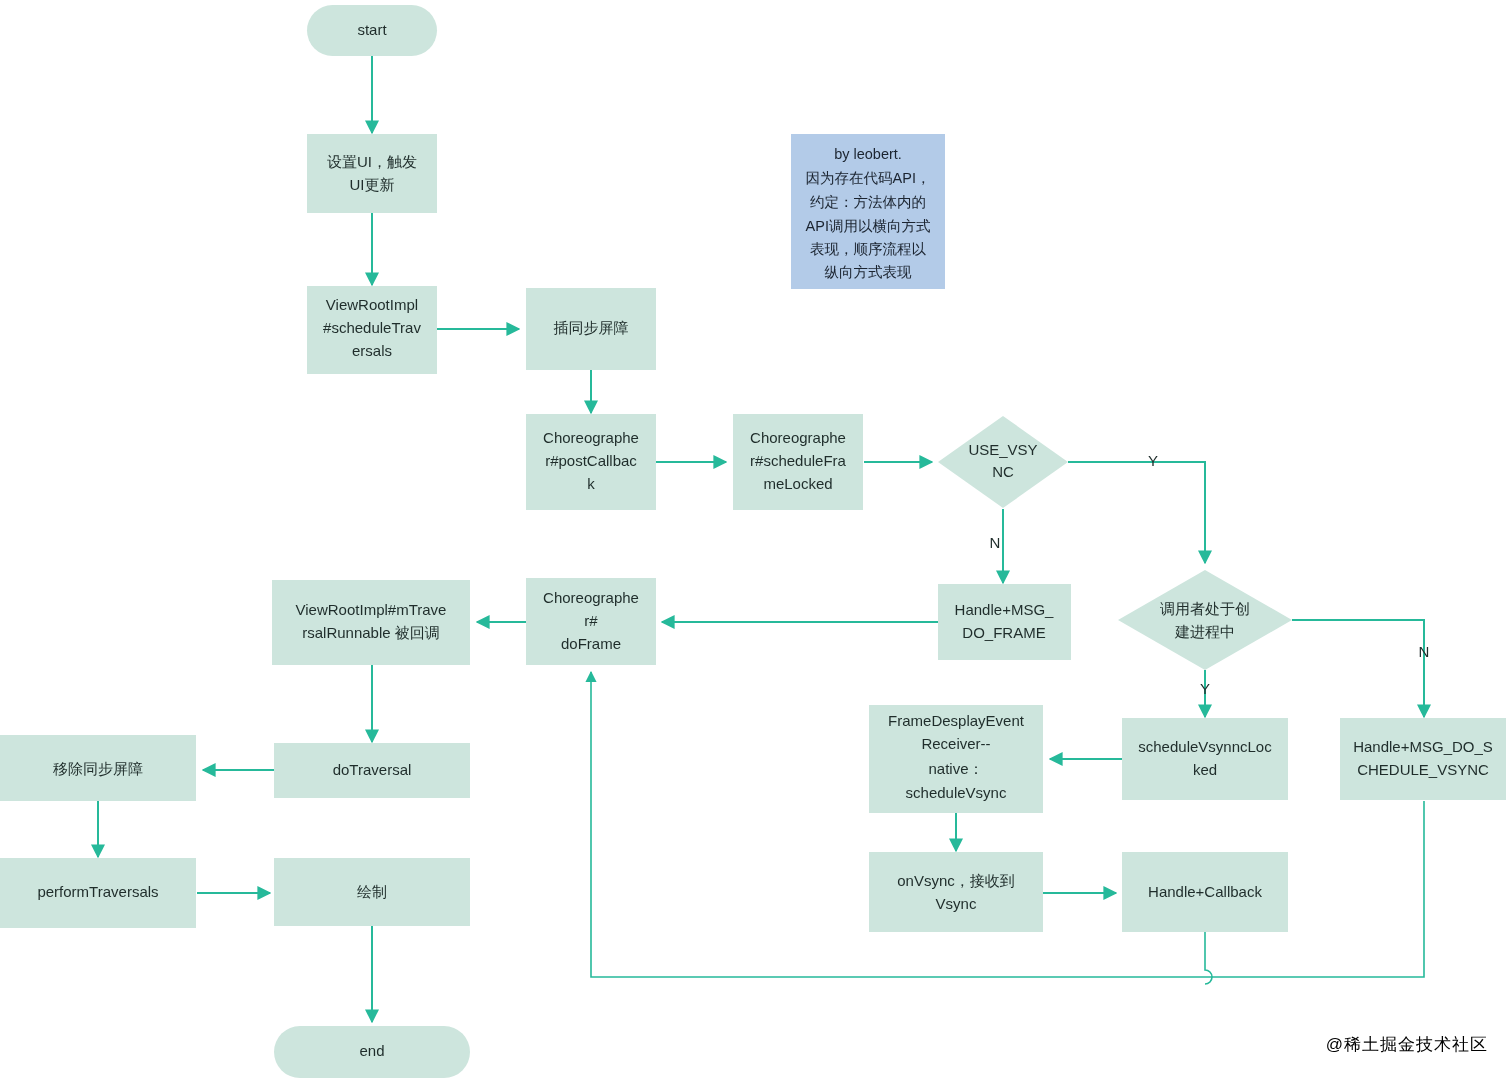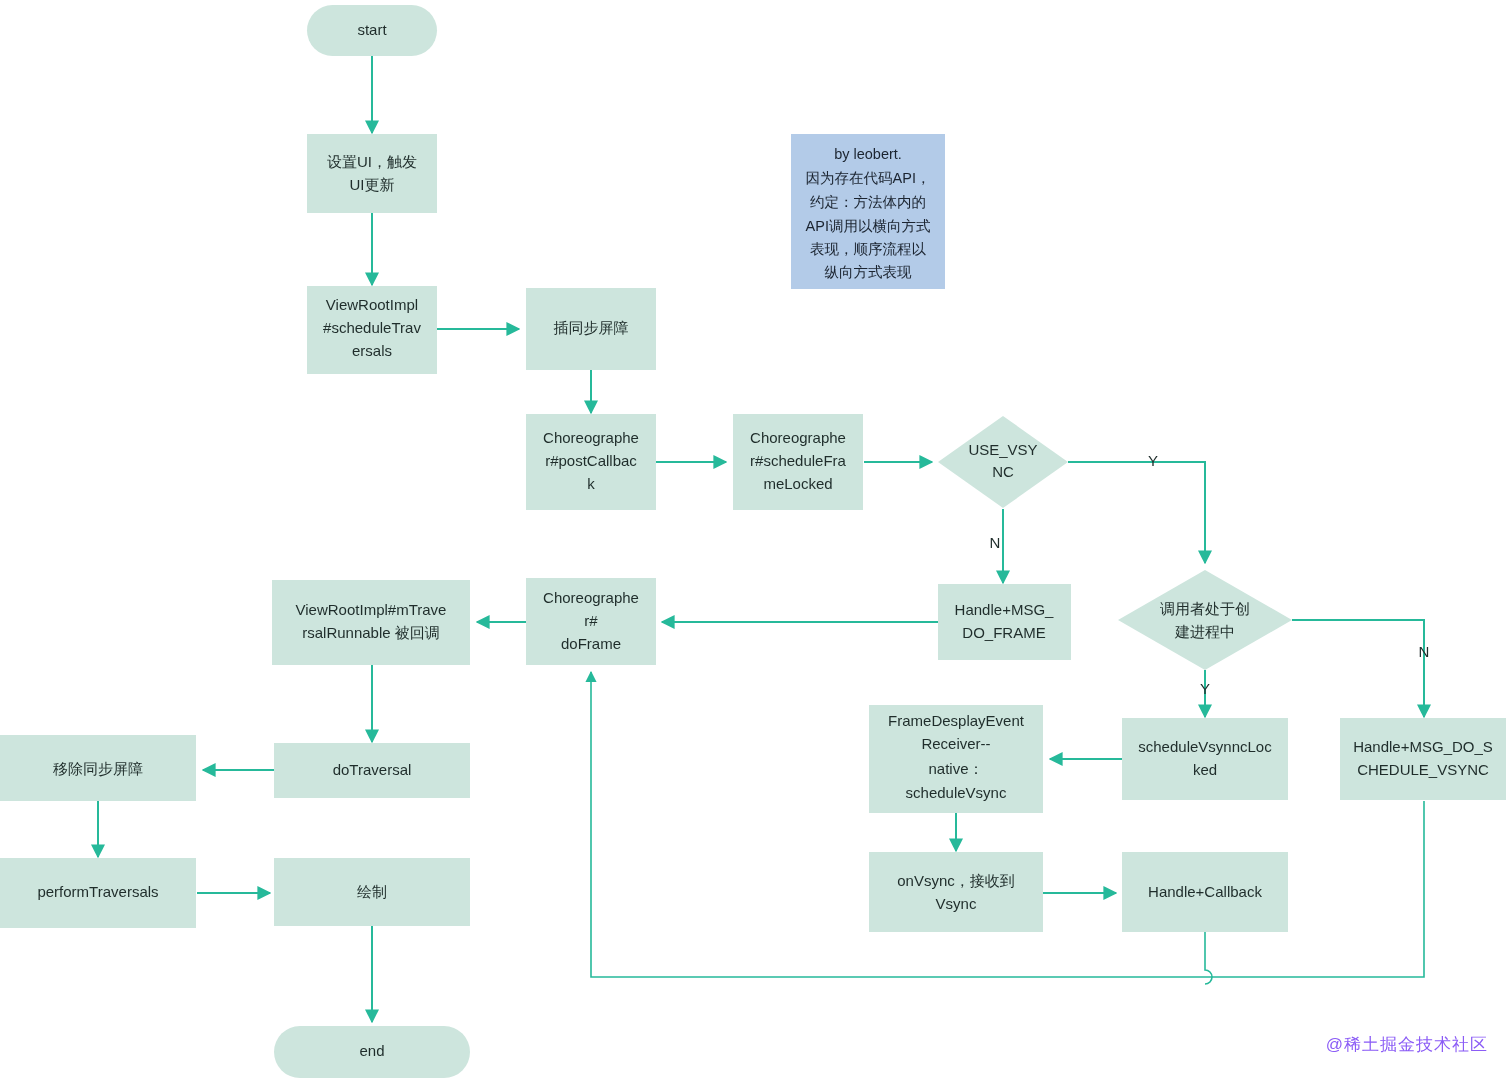--- a/index.html
+++ b/index.html
@@ -59,21 +59,21 @@
     fill: #1f2d2b;
     text-anchor: middle;
     dominant-baseline: middle;
   }
   .watermark {
     position: absolute;
     right: 24px;
     bottom: 26px;
     font-family: "Liberation Sans", "DejaVu Sans", sans-serif;
     font-size: 17px;
-    color: #8b5cf6;
+    color: #000000;
     letter-spacing: 1px;
     user-select: none;
   }
 </style>
 </head>
 <body>
 
 <svg id="flow" viewBox="0 0 1512 1082">
   <defs>
     <marker id="arrow" viewBox="0 0 10 10" refX="9" refY="5" markerWidth="7" markerHeight="7" orient="auto-start-reverse">

